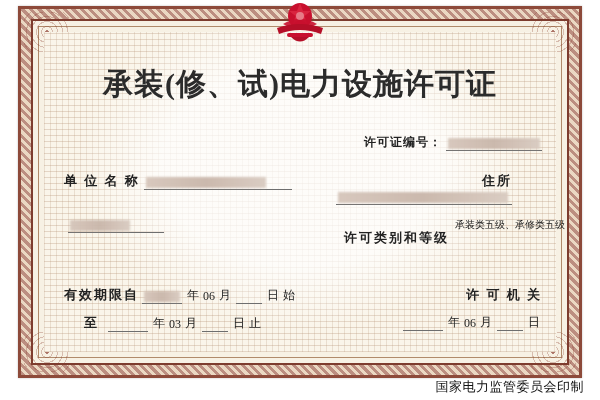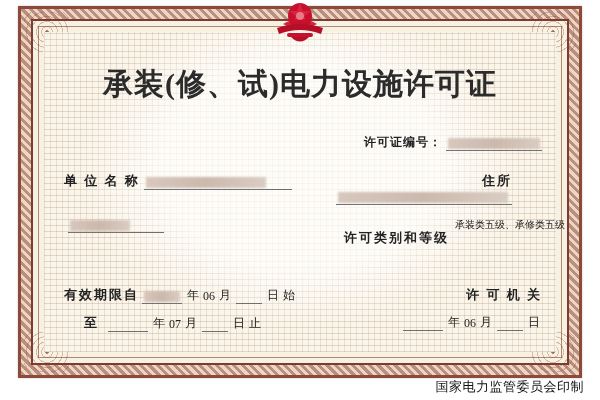--- a/index.html
+++ b/index.html
@@ -281,21 +281,21 @@
           <span class="datetxt">日</span>
           <span class="datetxt">始</span>
         </span>
       </div>
 
       <div class="row" id="row-valid-to">
         <span class="lbl">至</span>
         <span class="datecell" style="margin-left:6px;">
           <span class="dateblank"></span>
           <span class="datetxt">年</span>
-          <span class="datetxt">07</span>
+          <span class="datetxt">03</span>
           <span class="datetxt">月</span>
           <span class="dateblank sm"></span>
           <span class="datetxt">日</span>
           <span class="datetxt">止</span>
         </span>
       </div>
 
       <div class="row" id="row-authority">
         <span class="lbl">许 可 机 关</span>
       </div>

